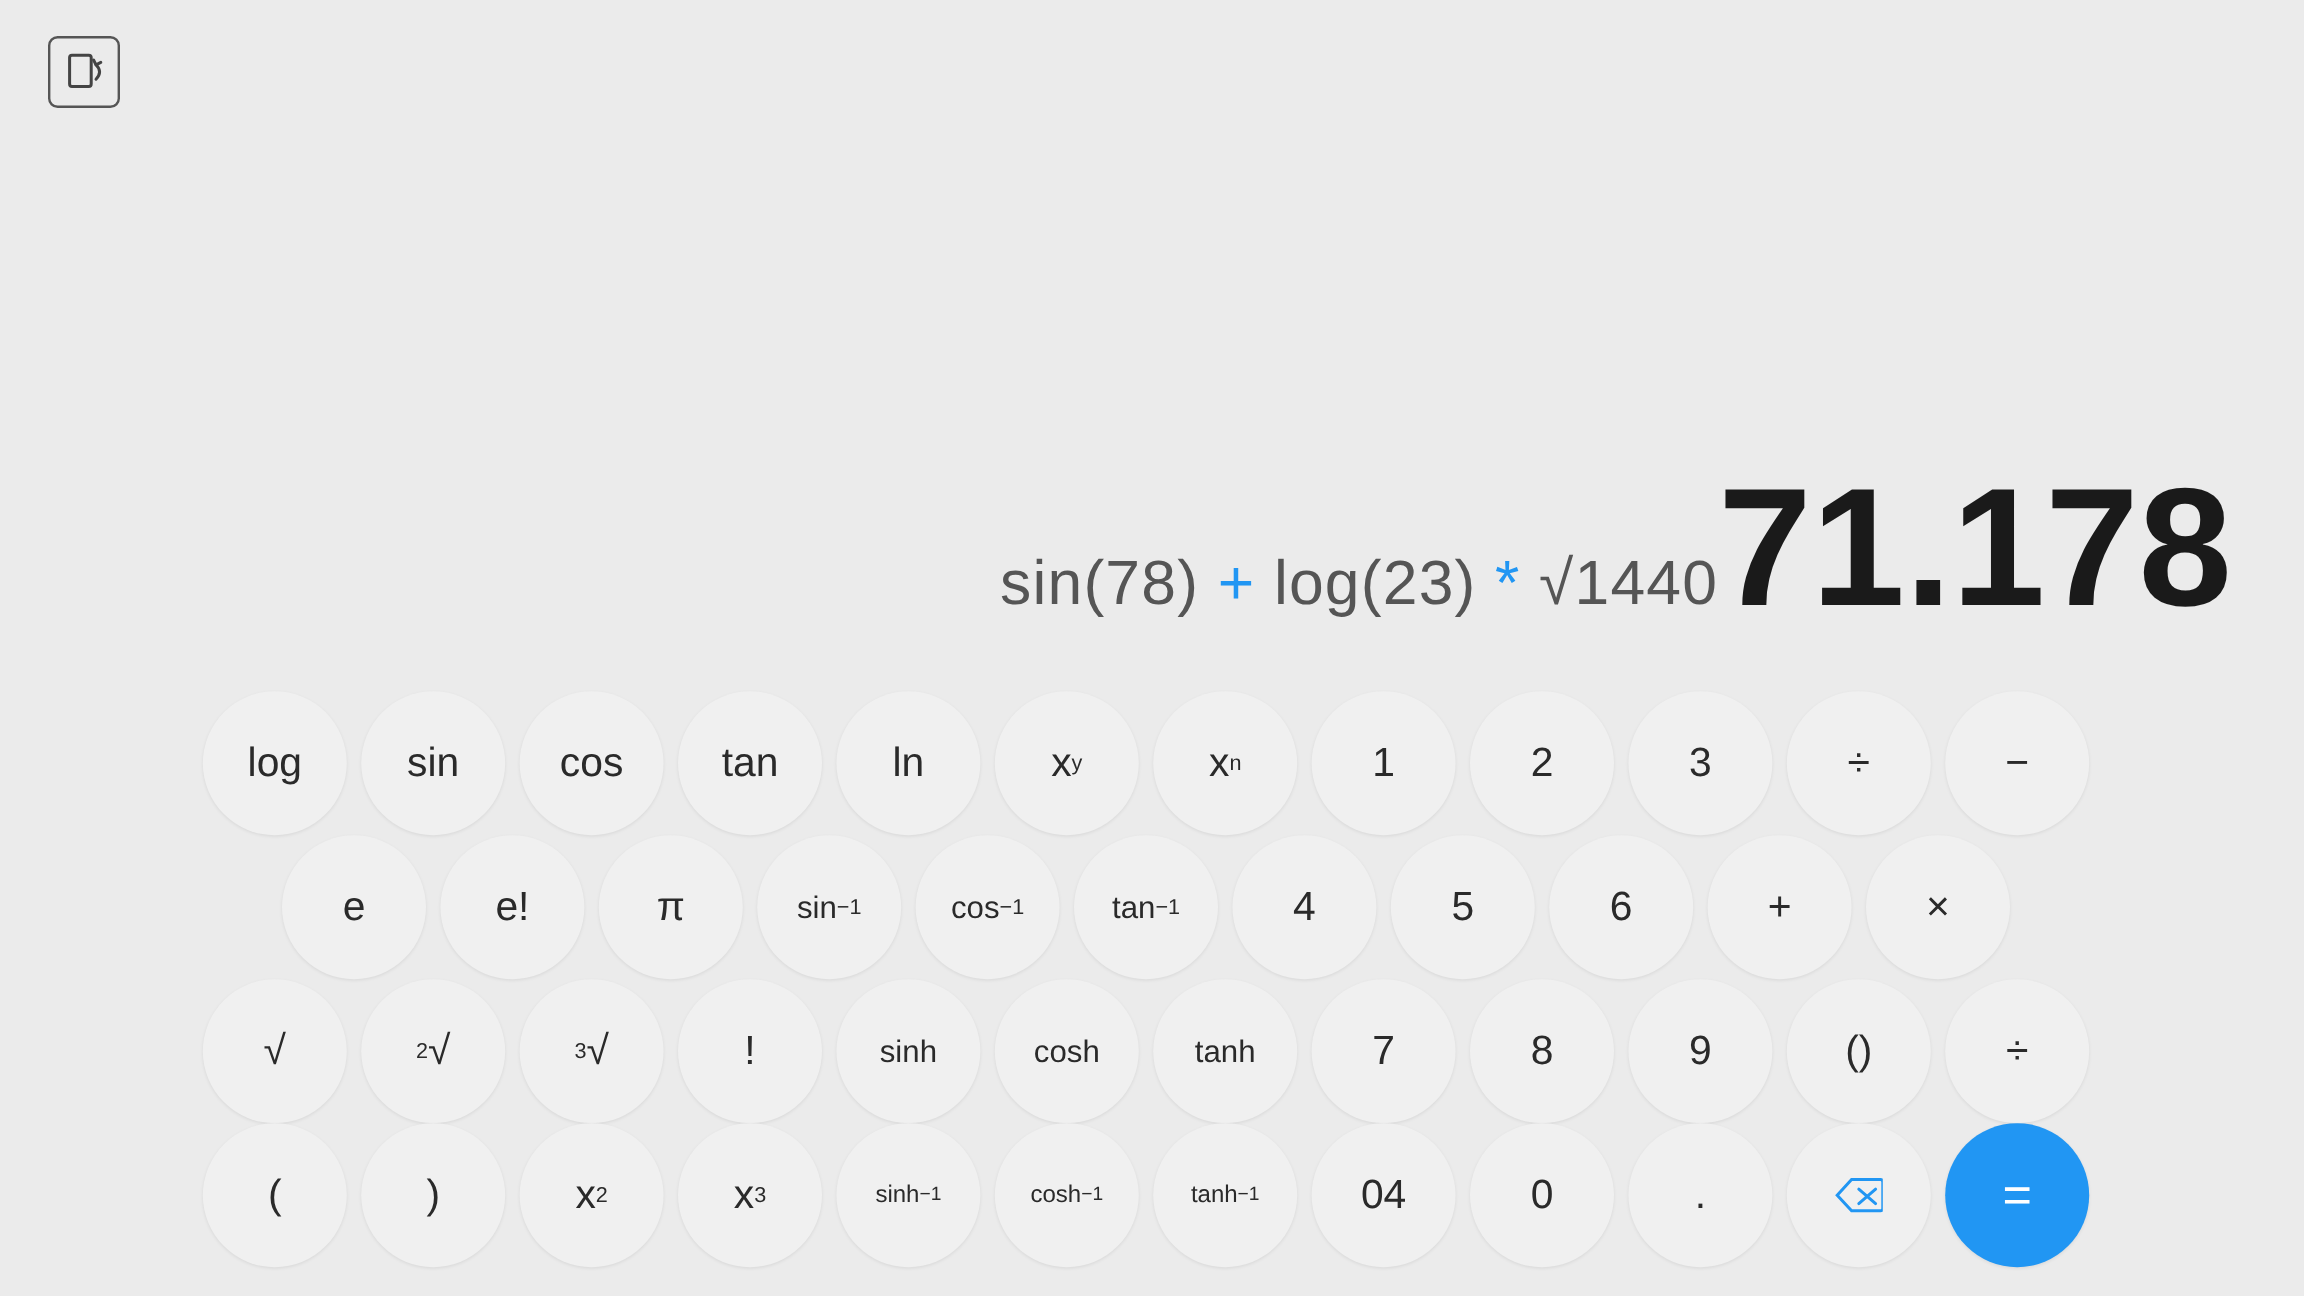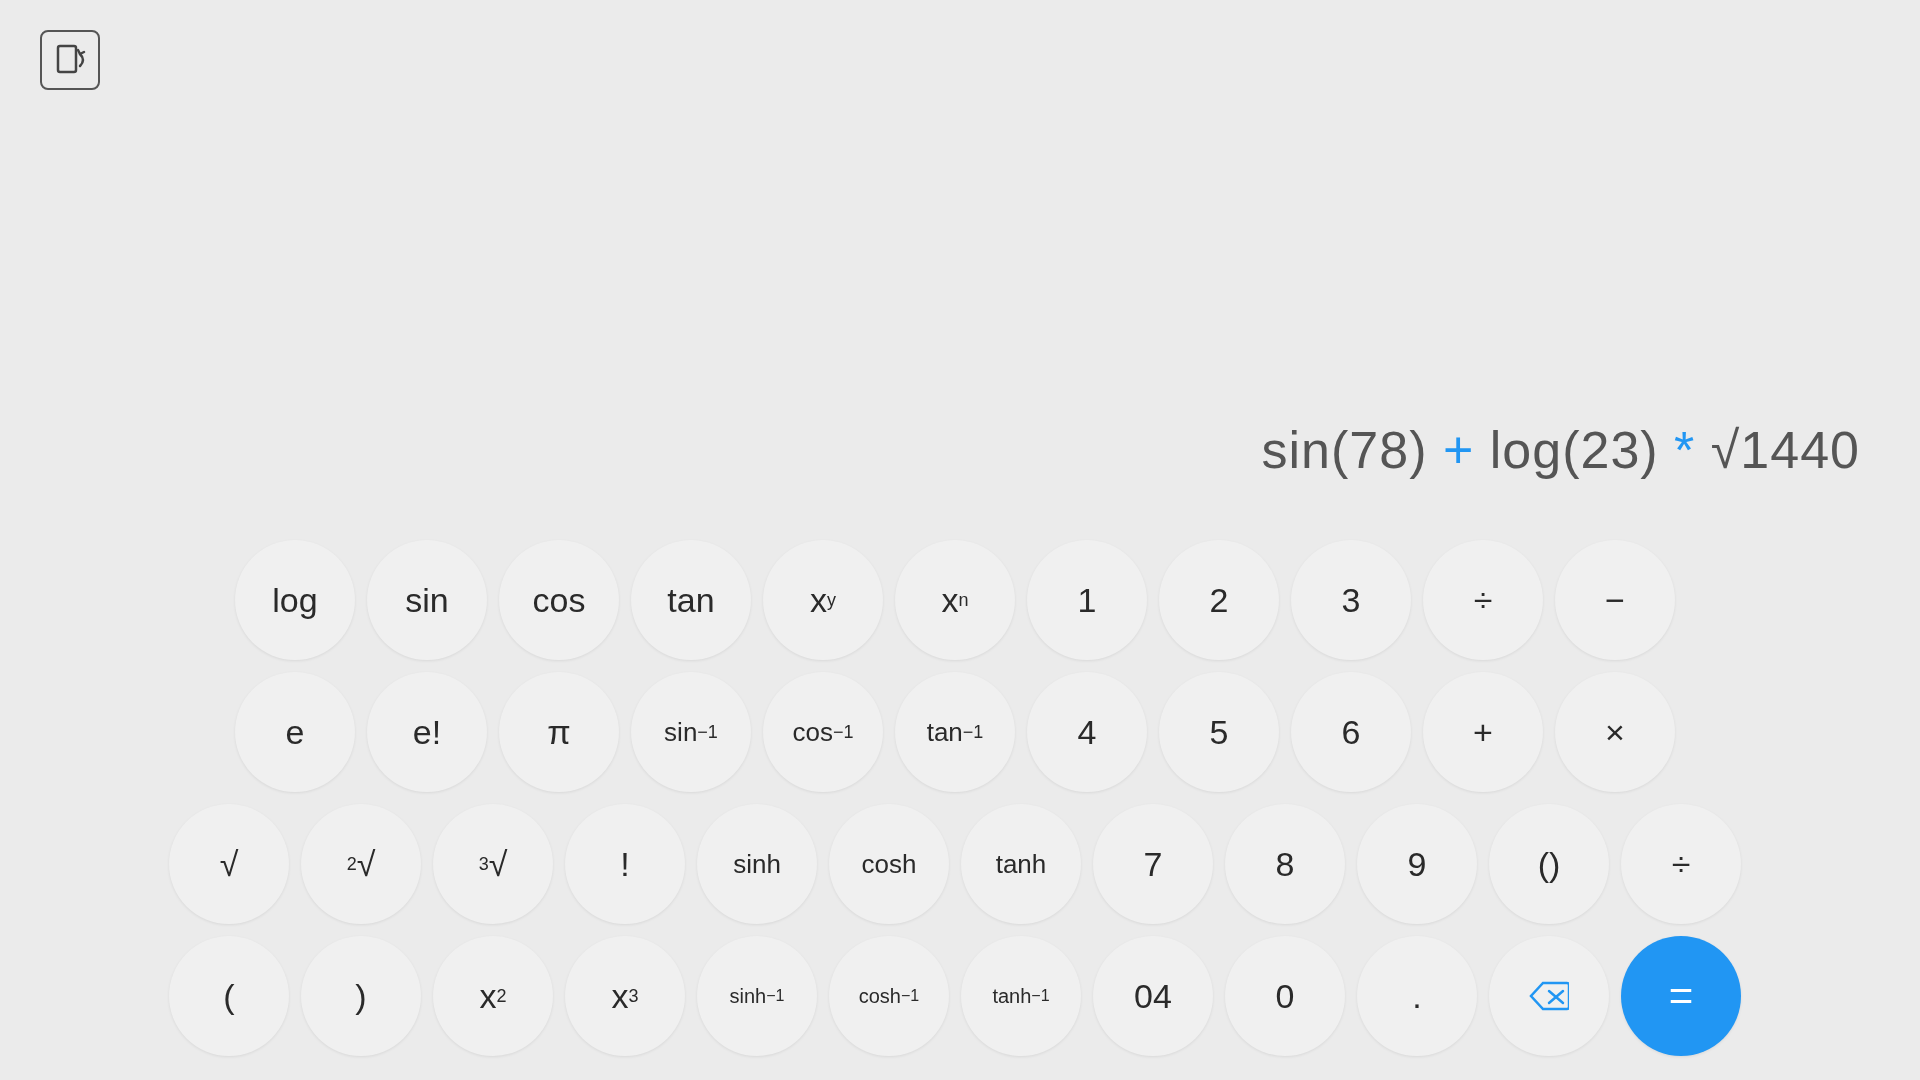--- a/index.html
+++ b/index.html
@@ -59,21 +59,20 @@
       font-size: 140px;
       font-weight: 700;
       color: #1a1a1a;
       line-height: 1;
     }
 
     .keypad-area {
       padding: 20px 34px 24px 24px;
       display: flex;
       flex-direction: column;
-      gap: 12px;
     }
 
     .key-row {
       display: flex;
       gap: 12px;
       justify-content: center;
     }
 
     .key-btn {
       width: 120px;
@@ -125,28 +124,30 @@
     <svg viewBox="0 0 40 40" fill="none" xmlns="http://www.w3.org/2000/svg">
       <rect x="8" y="6" width="18" height="26" rx="2" stroke="#444" stroke-width="2.5" fill="none"></rect>
       <path d="M30 14 Q36 20 30 26" stroke="#444" stroke-width="2.5" fill="none" stroke-linecap="round"></path>
       <polyline points="28,10 30,14 34,12" stroke="#444" stroke-width="2.5" fill="none" stroke-linecap="round" stroke-linejoin="round"></polyline>
     </svg>
   </div>
 
   <div class="expression-line">
     <span>sin(78) </span><span class="blue">+ </span><span>log(23) </span><span class="blue">* </span><span>√1440</span>
   </div>
+  <div class="result-line">71.178</div>
 </div>
 
 <div class="keypad-area" id="keypad">
     <div class="key-row">
       <button class="key-btn">log</button>
       <button class="key-btn">sin</button>
       <button class="key-btn">cos</button>
       <button class="key-btn">tan</button>
+      <button class="key-btn">ln</button>
       <button class="key-btn">
         <span>x</span>
         <sup>y</sup>
       </button>
       <button class="key-btn">
         <span>x</span>
         <sup>n</sup>
       </button>
       <button class="key-btn">1</button>
       <button class="key-btn">2</button>

